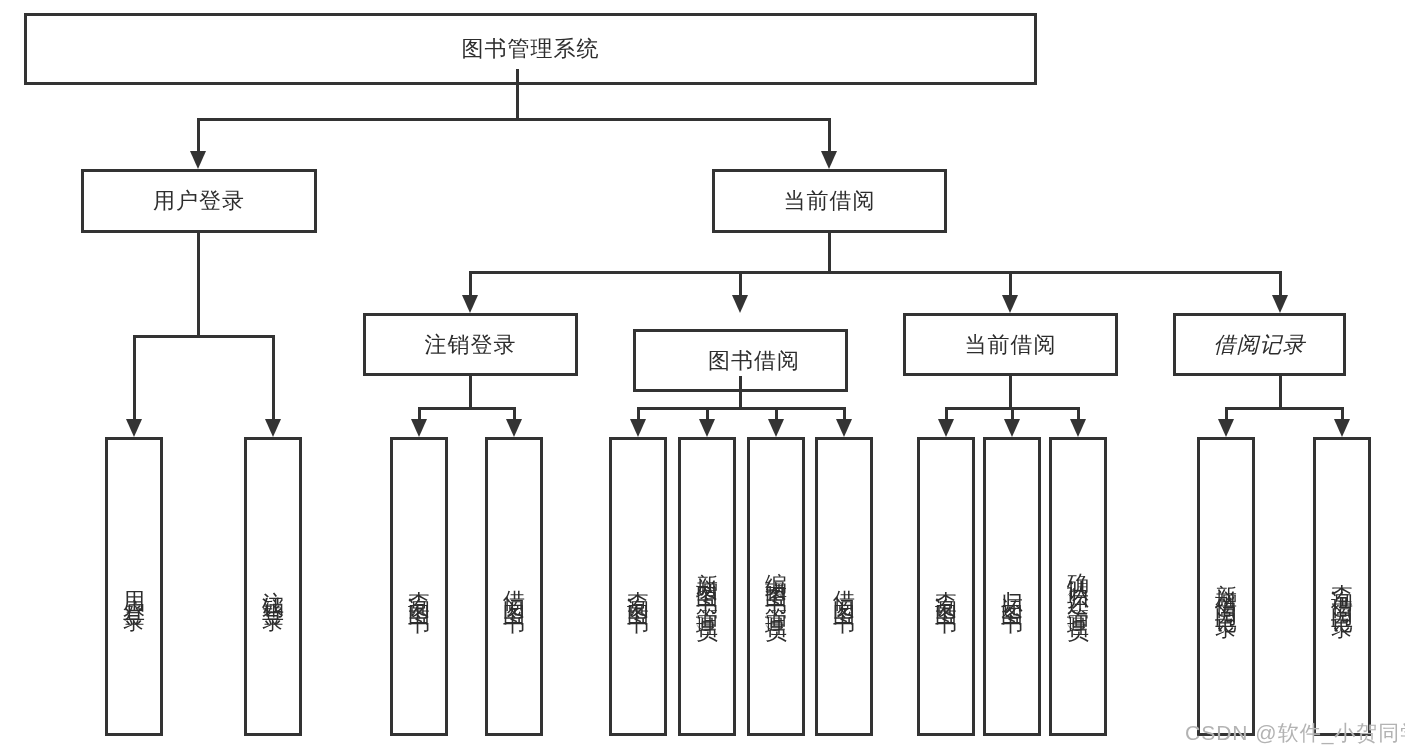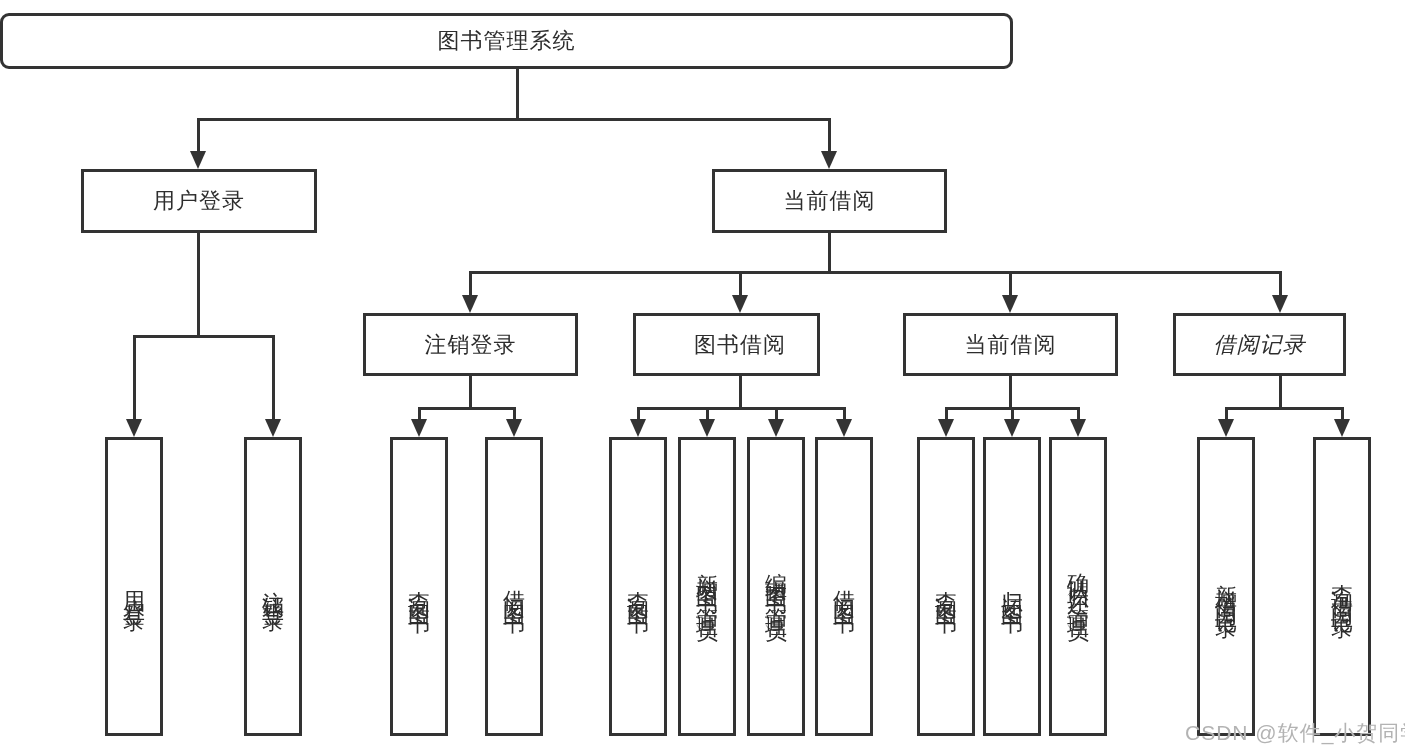--- a/index.html
+++ b/index.html
@@ -67,21 +67,21 @@
     letter-spacing:1px;
     white-space:nowrap;
     text-shadow:0 0 1px rgba(255,255,255,.6);
   }
 </style>
 </head>
 <body>
 
 <div class="stage">
 
-  <div class="node" style="left:0;top:13px;width:1013px;height:56px;border-radius:9px;">
+  <div class="node" style="left:24px;top:13px;width:1013px;height:72px;">
     <span>图书管理系统</span>
   </div>
 
   <div class="vline" style="left:516px;top:69px;height:49px;"></div>
   <div class="hline" style="left:197px;top:118px;width:634px;"></div>
   <div class="vline" style="left:197px;top:118px;height:33px;"></div>
   <div class="arrow" style="left:190px;top:151px;"></div>
   <div class="vline" style="left:828px;top:118px;height:33px;"></div>
   <div class="arrow" style="left:821px;top:151px;"></div>
 
@@ -106,21 +106,21 @@
   <div class="vline" style="left:739px;top:271px;height:24px;"></div>
   <div class="arrow" style="left:732px;top:295px;"></div>
   <div class="vline" style="left:1009px;top:271px;height:24px;"></div>
   <div class="arrow" style="left:1002px;top:295px;"></div>
   <div class="vline" style="left:1279px;top:271px;height:24px;"></div>
   <div class="arrow" style="left:1272px;top:295px;"></div>
 
   <div class="node" style="left:363px;top:313px;width:215px;height:63px;">
     <span>注销登录</span>
   </div>
-  <div class="node" style="left:633px;top:313px;width:187px;height:63px;padding-left:27px;">
+  <div class="node" style="left:633px;top:329px;width:215px;height:63px;padding-left:27px;">
     <span>图书借阅</span>
   </div>
   <div class="node" style="left:903px;top:313px;width:215px;height:63px;">
     <span>当前借阅</span>
   </div>
   <div class="node" style="left:1173px;top:313px;width:173px;height:63px;font-style:italic;">
     <span>借阅记录</span>
   </div>
 
   <div class="vline" style="left:469px;top:376px;height:31px;"></div>

